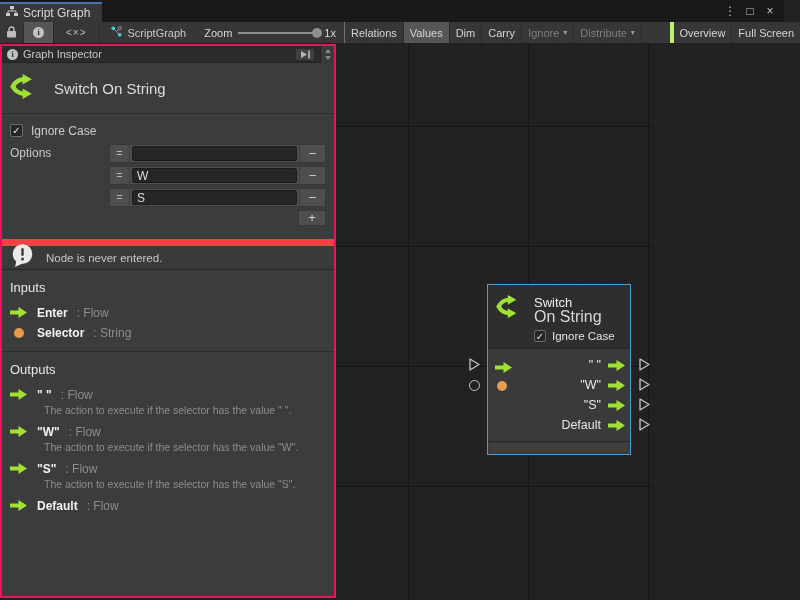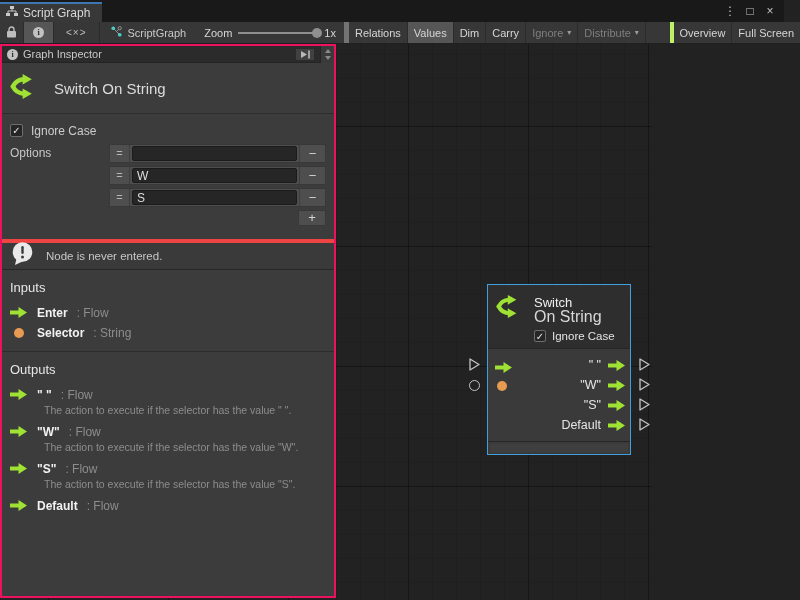--- a/index.html
+++ b/index.html
@@ -24,21 +24,21 @@
   .toolbar { position:absolute; left:0; top:22px; width:800px; height:22px;
     background:#373737; border-bottom:1px solid #202020;
     display:flex; align-items:stretch; font-size:11px; color:#d6d6d6;
     white-space:nowrap; overflow:hidden; }
   .tbtn { display:flex; align-items:center; padding:0 6px; border-right:1px solid #2b2b2b; }
   .tbtn.icon-btn { padding:0 6px; }
   .tbtn.active { background:#565656; }
   .tbtn.disabled { color:#7f7f7f; }
   .dd-arrow { font-size:8px; margin-left:4px; color:#9a9a9a; }
   .breadcrumb { display:flex; align-items:center; gap:5px; padding:0 10px; color:#c9c9c9; }
-  .zoom-group { display:flex; align-items:center; gap:6px; padding:0 8px; border-right:5px solid #737373; }
+  .zoom-group { display:flex; align-items:center; gap:6px; padding:0 8px; border-right:1px solid #737373; }
   .zoom-track { width:80px; height:2px; background:#8f8f8f; position:relative; }
   .zoom-handle { position:absolute; right:-4px; top:-4px; width:10px; height:10px;
     border-radius:50%; background:#8f8f8f; }
   .spacer { flex:1 1 0; min-width:0; border-right:none; }
   .info-circle { width:11px; height:11px; border-radius:50%; background:#c2c2c2;
     color:#2a2a2a; font-size:8px; font-weight:bold; text-align:center; line-height:11px;
     font-family:"Liberation Serif", serif; }
   .code-glyph { font-size:10px; color:#bdbdbd; letter-spacing:1px; }
 
   
@@ -84,21 +84,21 @@
     line-height:17px; border-right:1px solid #3e3e3e; }
   .option-input { flex:1; min-width:0; background:#262626; border:1px solid #1b1b1b;
     border-radius:2px; color:#dddddd; font-size:12px; padding:0 4px; margin:1px 2px;
     font-family:"Liberation Sans", sans-serif; outline:none; }
   .minus-btn { width:26px; color:#d6d6d6; font-size:13px; text-align:center; line-height:17px;
     border-left:1px solid #3e3e3e; }
   .plus-row { display:flex; justify-content:flex-end; }
   .plus-btn { width:28px; height:16px; background:#4e4e4e; border:1px solid #383838;
     color:#d6d6d6; font-size:13px; line-height:14px; text-align:center; }
 
-  .warning-row { margin-top:7px; border-top:4px solid #ef4444; border-bottom:1px solid #272727;
+  .warning-row { margin-top:7px; border-top:7px solid #ef4444; border-bottom:1px solid #272727;
     background:#3a3a3a; display:flex; align-items:center; gap:11px; padding:4px 8px; height:31px; }
   .warning-text { font-size:11.5px; color:#c7c7c7; }
 
   .section { padding:6px 8px 4px 8px; }
   .section.bordered { border-bottom:1px solid #2d2d2d; }
   .section-h { font-size:13px; color:#e6e6e6; margin:4px 0 9px 0; }
   .port-row { display:flex; align-items:center; gap:9px; height:17px; margin:3px 0 1px 0; }
   .port-name { font-size:12px; font-weight:bold; color:#f2f2f2; }
   .port-type { font-size:12px; color:#8d8d8d; }
   .port-desc { font-size:10.5px; color:#8d8d8d; margin:0 0 7px 34px; line-height:12px; }

